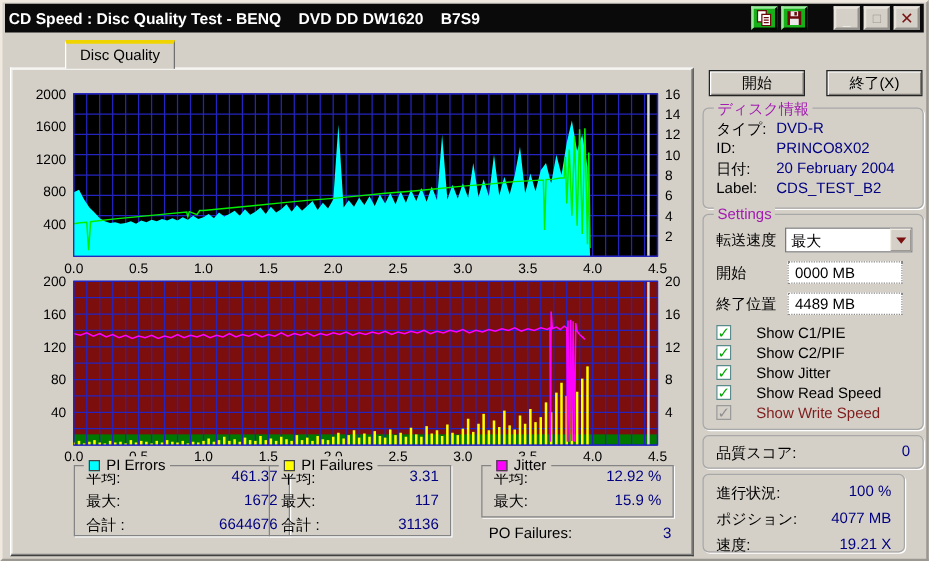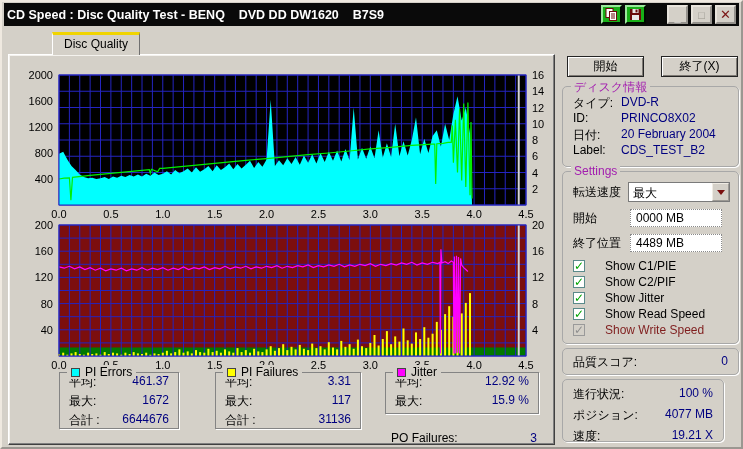--- a/index.html
+++ b/index.html
@@ -368,21 +368,21 @@
         <text x="153.77777777777777" y="314" text-anchor="middle">1.0</text>
         <text x="205.66666666666666" y="314" text-anchor="middle">1.5</text>
         <text x="257.55555555555554" y="314" text-anchor="middle">2.0</text>
         <text x="309.44444444444446" y="314" text-anchor="middle">2.5</text>
         <text x="361.3333333333333" y="314" text-anchor="middle">3.0</text>
         <text x="413.22222222222223" y="314" text-anchor="middle">3.5</text>
         <text x="465.1111111111111" y="314" text-anchor="middle">4.0</text>
         <text x="517" y="314" text-anchor="middle">4.5</text>
       </svg>
 
-    <div class="statbox" id="sb1" style="left:50px;top:317px;width:120px;height:57px">
+    <div class="statbox" id="sb1" style="left:50px;top:317px;width:173px;height:57px">
       <div class="sb-title">
         <span class="sq" style="background: rgb(0, 255, 255);"></span>
         <span>PI Errors</span>
       </div>
       <div class="srow">
           <span>平均:</span>
           <span class="val">461.37</span>
         </div>
       <div class="srow">
           <span>最大:</span>
@@ -421,21 +421,21 @@
       <div class="srow">
           <span>平均:</span>
           <span class="val">12.92 %</span>
         </div>
       <div class="srow">
           <span>最大:</span>
           <span class="val">15.9 %</span>
         </div>
     </div>
 
-    <div class="po-row" style="left:382px;top:376px;width:146px">
+    <div class="po-row" style="left:382px;top:364px;width:146px">
       <span>PO Failures:</span>
       <span class="val">3</span>
     </div>
   </div>
 
   <div class="btn" style="left:565px;top:54px;width:77px;height:21px">開始</div>
   <div class="btn" style="left:659px;top:54px;width:77px;height:21px">終了(X)</div>
 
   <div class="group" style="left:560px;top:84px;width:177px;height:81px">
     <div class="gtitle">ディスク情報</div>

